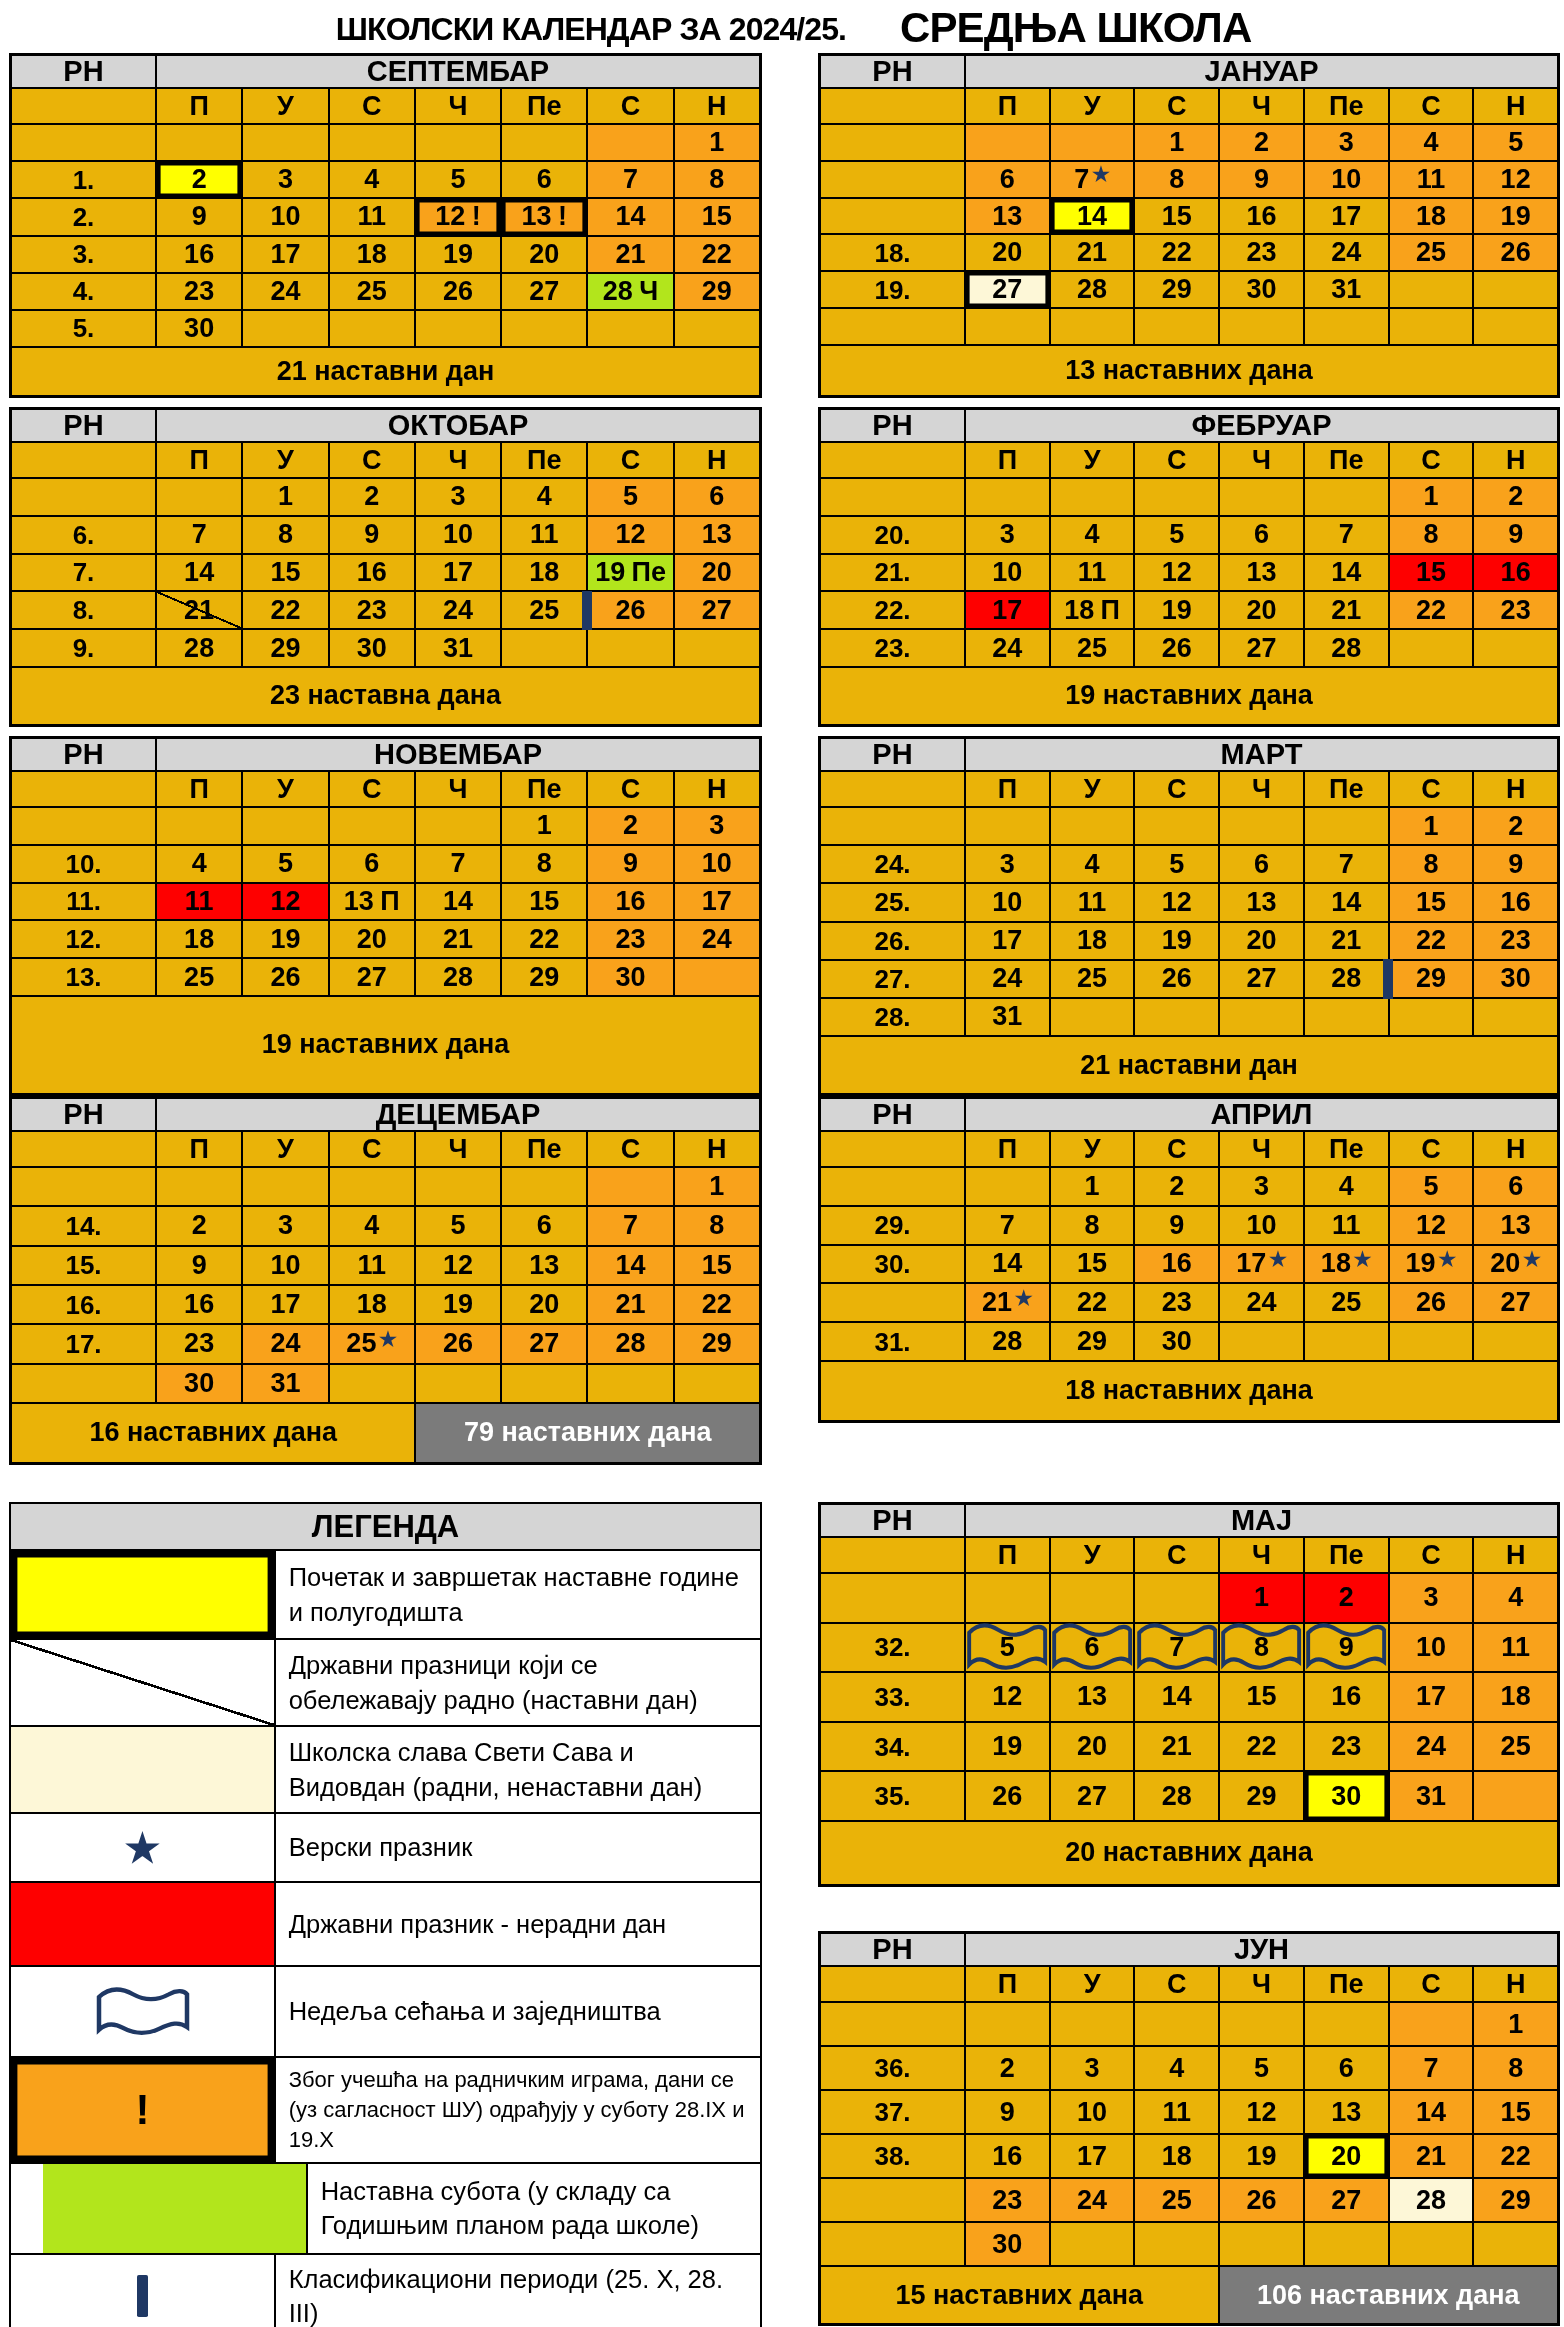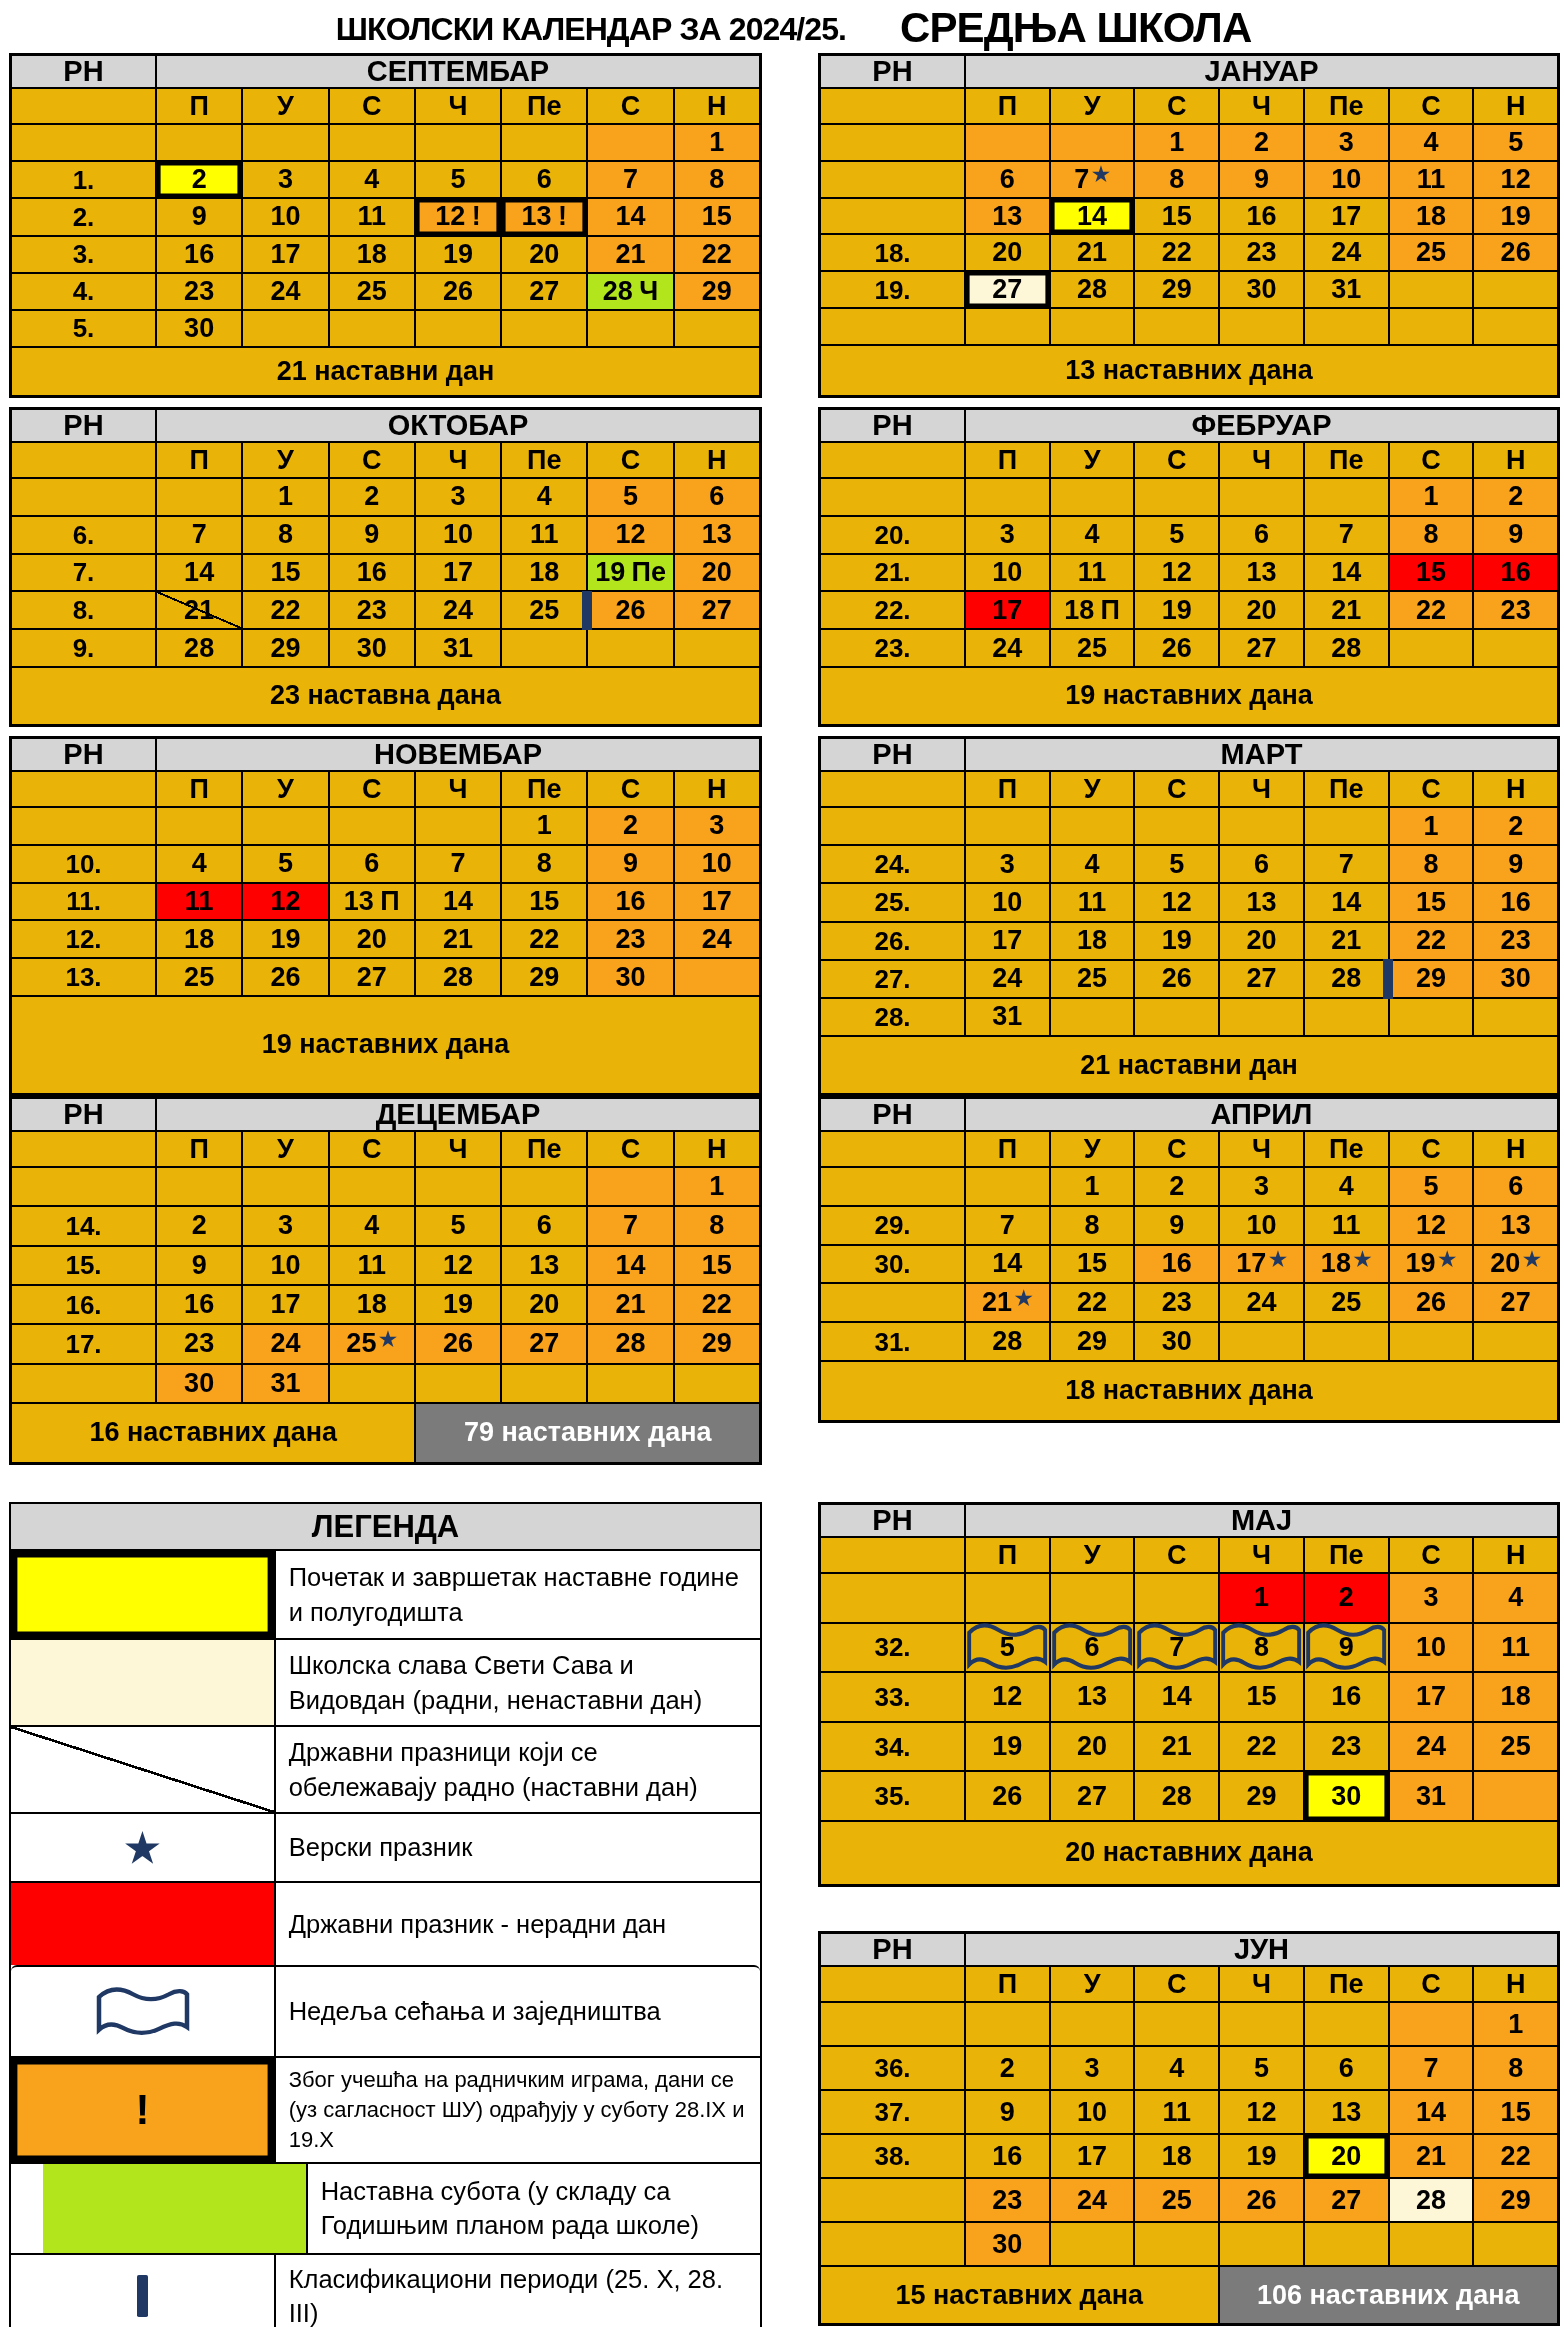--- a/index.html
+++ b/index.html
@@ -1440,36 +1440,36 @@
     </section>
 
   <section id="legend" style="left:9px;top:1502px;width:753px">
     <div class="lg-header">ЛЕГЕНДА</div>
     <div id="lg-items">
         <div class="lg-item" style="min-height: 87px;">
           <div class="lg-swatch sw-yellow"></div>
           <div class="lg-text">Почетак и завршетак наставне године и полугодишта</div>
         </div>
         <div class="lg-item" style="min-height: 87px;">
+          <div class="lg-swatch sw-diag"></div>
+          <div class="lg-text">Државни празници који се обележавају радно (наставни дан)</div>
+        </div>
+        <div class="lg-item" style="min-height: 87px;">
           <div class="lg-swatch sw-cream"></div>
           <div class="lg-text">Школска слава Свети Сава и Видовдан (радни, ненаставни дан)</div>
-        </div>
-        <div class="lg-item" style="min-height: 87px;">
-          <div class="lg-swatch sw-diag"></div>
-          <div class="lg-text">Државни празници који се обележавају радно (наставни дан)</div>
         </div>
         <div class="lg-item" style="min-height: 69px;">
           <div class="lg-swatch sw-star">★</div>
           <div class="lg-text">Верски празник</div>
         </div>
         <div class="lg-item" style="min-height: 84px; text-align: center;">
           <div class="lg-swatch sw-red"></div>
           <div class="lg-text">Државни празник - нерадни дан</div>
         </div>
-        <div class="lg-item" style="min-height: 91px; border-radius: 6px;">
+        <div class="lg-item" style="min-height: 91px;">
           <div class="lg-swatch sw-flag">
             <svg viewBox="0 0 100 62" preserveAspectRatio="none">
               <path d="M6 15 C16 5,28 5,40 12 C52 19,64 19,76 12 C84 7,91 8,94 12 L94 47 C86 41,78 43,66 49 C54 55,42 55,30 48 C20 42,12 44,6 50 Z" fill="none" stroke="#1F3864" stroke-width="4.5"></path>
             </svg>
           </div>
           <div class="lg-text">Недеља сећања и заједништва</div>
         </div>
         <div class="lg-item" style="min-height: 95px;">
           <div class="lg-swatch sw-bang">!</div>
           <div class="lg-text small">Због учешћа на радничким играма, дани се (уз сагласност ШУ) одрађују у суботу 28.IX и  19.X</div>

